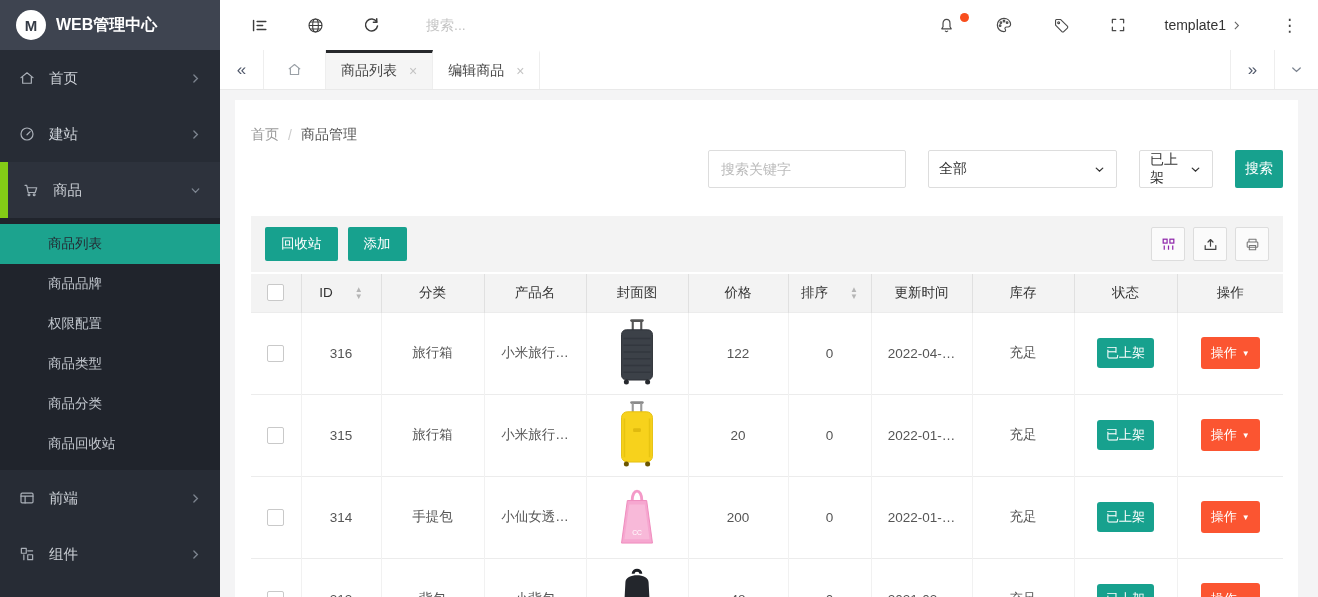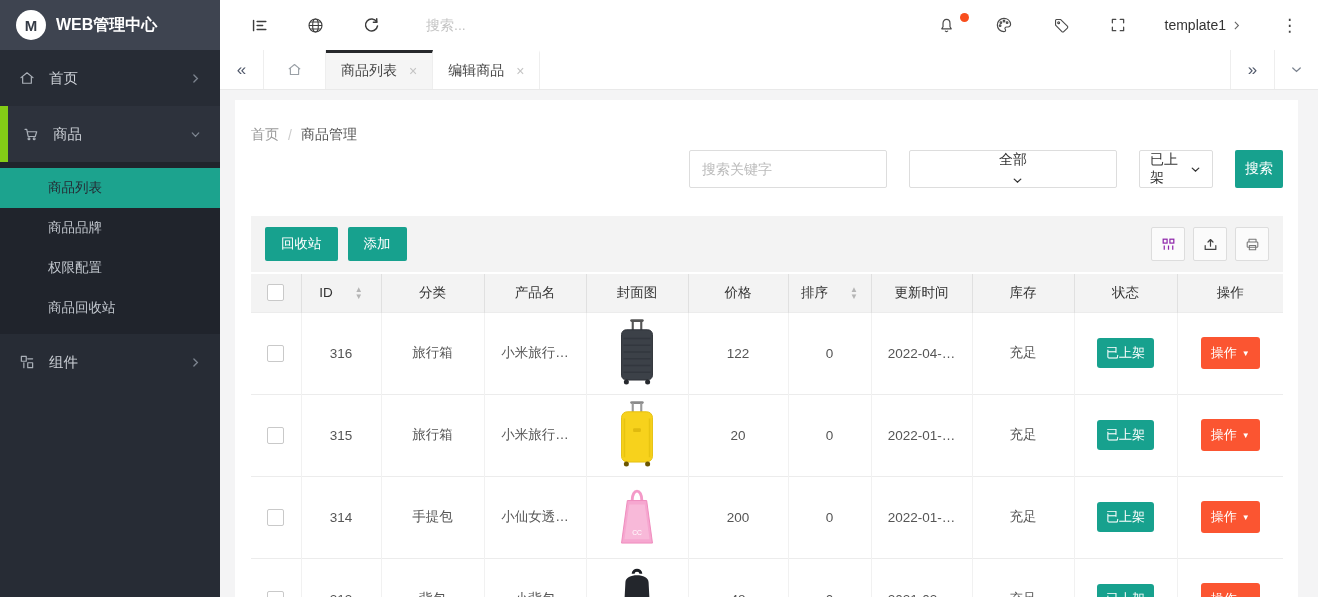--- a/index.html
+++ b/index.html
@@ -49,21 +49,21 @@
   .content { flex:1; padding:10px 20px 0 15px; overflow:hidden; }
   .card { background:#fff; height:100%; padding:26px 15px 0 16px; }
   .breadcrumb { display:flex; align-items:center; gap:9px; font-size:14px; color:#999; }
   .breadcrumb .sep { color:#ccc; }
   .breadcrumb .current { color:#555; }
   .filter-row { display:flex; justify-content:flex-end; align-items:flex-start; gap:22px; margin-top:6px; }
   .kw-input { width:198px; height:38px; border:1px solid #ddd; border-radius:2px; padding:0 12px; font-size:14px; color:#333; outline:none; }
   .kw-input::placeholder { color:#bbb; }
   .sel { height:38px; border:1px solid #ddd; border-radius:2px; background:#fff; display:flex; align-items:center; justify-content:space-between; padding:0 10px; font-size:14px; color:#333; cursor:pointer; }
   .sel .icon { color:#333; display:flex; margin-left:8px; }
-  .sel.cat { width:208px;flex-direction:column; }
+  .sel.cat { width:189px; }
   .sel.status { width:74px; }
   .btn-search { width:48px; height:38px; background:#17a18e; color:#fff; border:none; border-radius:2px; font-size:14px; cursor:pointer; }
 
   .grid { margin-top:28px; }
   .grid-toolbar { background:#f3f3f3; padding:11px 14px; display:flex; align-items:center; }
   .btn-teal { background:#17a18e; color:#fff; border:none; border-radius:2px; padding:8px 16px; font-size:13.5px; margin-right:10px; cursor:pointer; }
   .gt-right { margin-left:auto; display:flex; gap:8px; }
   .icon-btn { width:34px; height:34px; background:#fbfbfb; border:1px solid #ddd; border-radius:2px; display:flex; align-items:center; justify-content:center; cursor:pointer; color:#555; }
 
   table { width:100%; border-collapse:collapse; background:#fff; margin-top:2px; table-layout:fixed; }
@@ -100,40 +100,70 @@
               <path d="M4 11.5 L12 5 L20 11.5 M6.2 10 V19 H17.8 V10"></path>
             </svg>
           </span>
           <span>首页</span>
           <span class="icon chev">
             <svg width="13" height="13" viewBox="0 0 24 24" fill="none" stroke="currentColor" stroke-width="2.4" stroke-linecap="round">
               <path d="M9 5.5 L15.5 12 L9 18.5"></path>
             </svg>
           </span>
         </div>
+        <div class="nav-item">
+          <span class="icon">
+            <svg width="18" height="18" viewBox="0 0 24 24" fill="none" stroke="currentColor" stroke-width="1.6" stroke-linecap="round" stroke-linejoin="round">
+              <circle cx="12" cy="12" r="8"></circle>
+              <path d="M12 13 L16.2 8.8"></path>
+            </svg>
+          </span>
+          <span>建站</span>
+          <span class="icon chev">
+            <svg width="13" height="13" viewBox="0 0 24 24" fill="none" stroke="currentColor" stroke-width="2.4" stroke-linecap="round">
+              <path d="M9 5.5 L15.5 12 L9 18.5"></path>
+            </svg>
+          </span>
+        </div>
         <div class="nav-item open">
           <span class="icon">
             <svg width="18" height="18" viewBox="0 0 24 24" fill="none" stroke="currentColor" stroke-width="1.6" stroke-linecap="round" stroke-linejoin="round">
               <path d="M4 5.8 H6.3 L8.2 15.3 H17.6 L19.6 9 H7"></path>
               <circle cx="9.3" cy="18.4" r="1.2"></circle>
               <circle cx="16.2" cy="18.4" r="1.2"></circle>
             </svg>
           </span>
           <span>商品</span>
           <span class="icon chev">
             <svg width="13" height="13" viewBox="0 0 24 24" fill="none" stroke="currentColor" stroke-width="2.4" stroke-linecap="round">
               <path d="M6 9 L12 15.5 L18 9"></path>
             </svg>
           </span>
         </div>
         <div class="submenu">
           <div class="submenu-item active">商品列表</div>
           <div class="submenu-item">商品品牌</div>
           <div class="submenu-item">权限配置</div>
+          <div class="submenu-item">商品类型</div>
+          <div class="submenu-item">商品分类</div>
           <div class="submenu-item">商品回收站</div>
+        </div>
+        <div class="nav-item">
+          <span class="icon">
+            <svg width="18" height="18" viewBox="0 0 24 24" fill="none" stroke="currentColor" stroke-width="1.6" stroke-linecap="round" stroke-linejoin="round">
+              <rect x="4" y="5.5" width="16" height="13" rx="1.5"></rect>
+              <path d="M4 9.5 H20 M9.5 9.5 V18.5"></path>
+            </svg>
+          </span>
+          <span>前端</span>
+          <span class="icon chev">
+            <svg width="13" height="13" viewBox="0 0 24 24" fill="none" stroke="currentColor" stroke-width="2.4" stroke-linecap="round">
+              <path d="M9 5.5 L15.5 12 L9 18.5"></path>
+            </svg>
+          </span>
         </div>
         <div class="nav-item">
           <span class="icon">
             <svg width="18" height="18" viewBox="0 0 24 24" fill="none" stroke="currentColor" stroke-width="1.6" stroke-linecap="round" stroke-linejoin="round">
               <rect x="4.5" y="4.5" width="6.5" height="6.5"></rect>
               <rect x="13" y="13" width="6.5" height="6.5"></rect>
               <path d="M13 7.8 H19.5 M7.8 13 V19.5"></path>
             </svg>
           </span>
           <span>组件</span>

